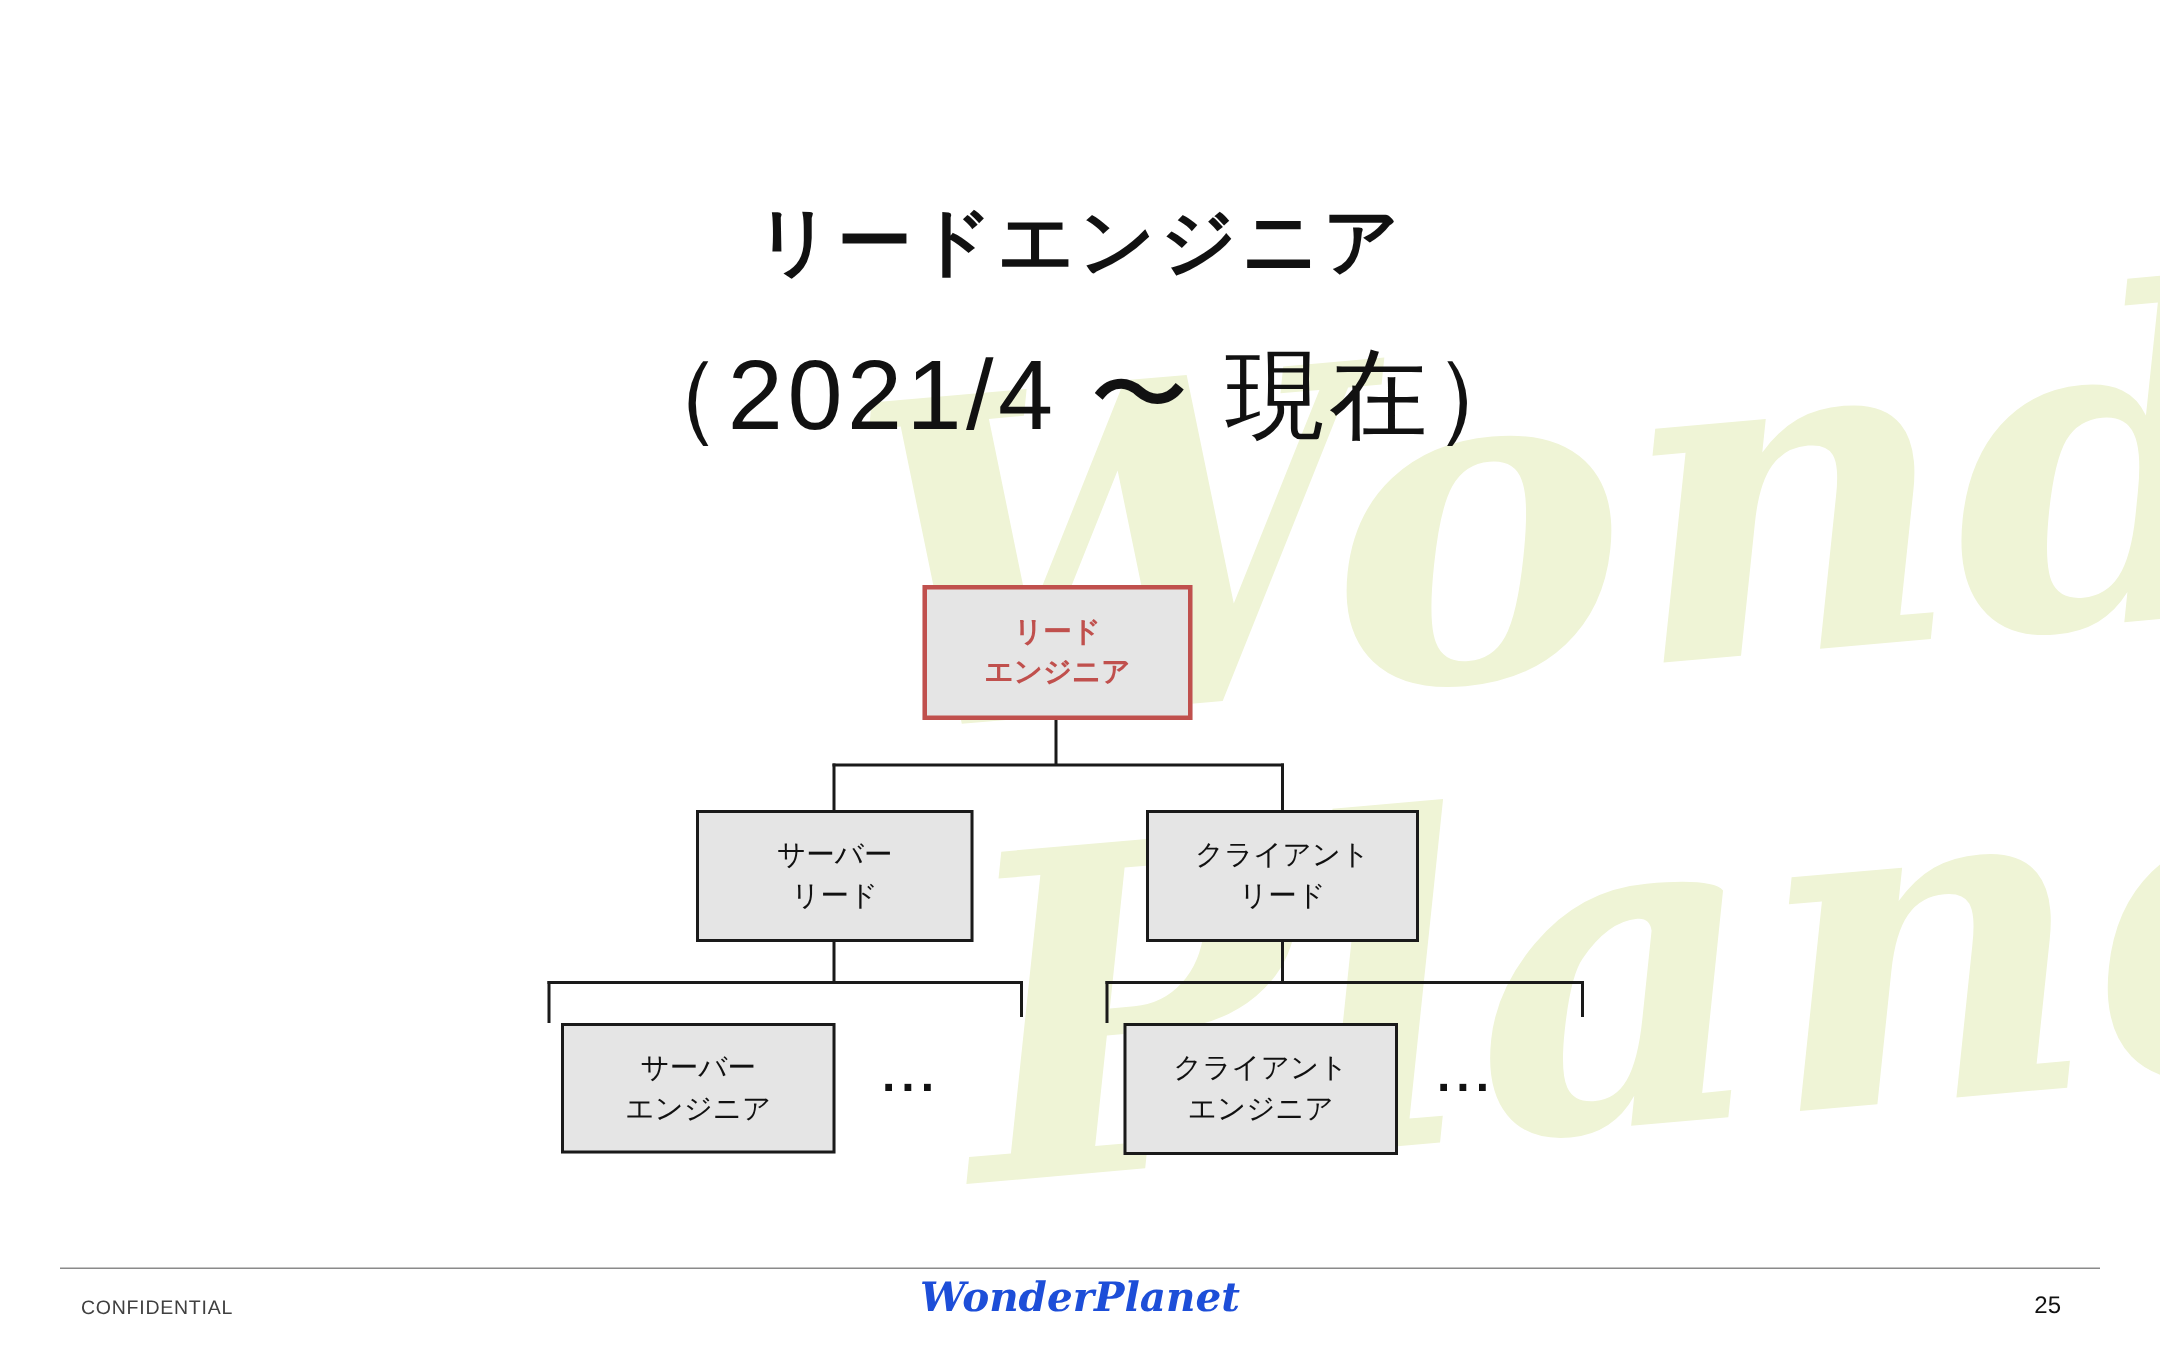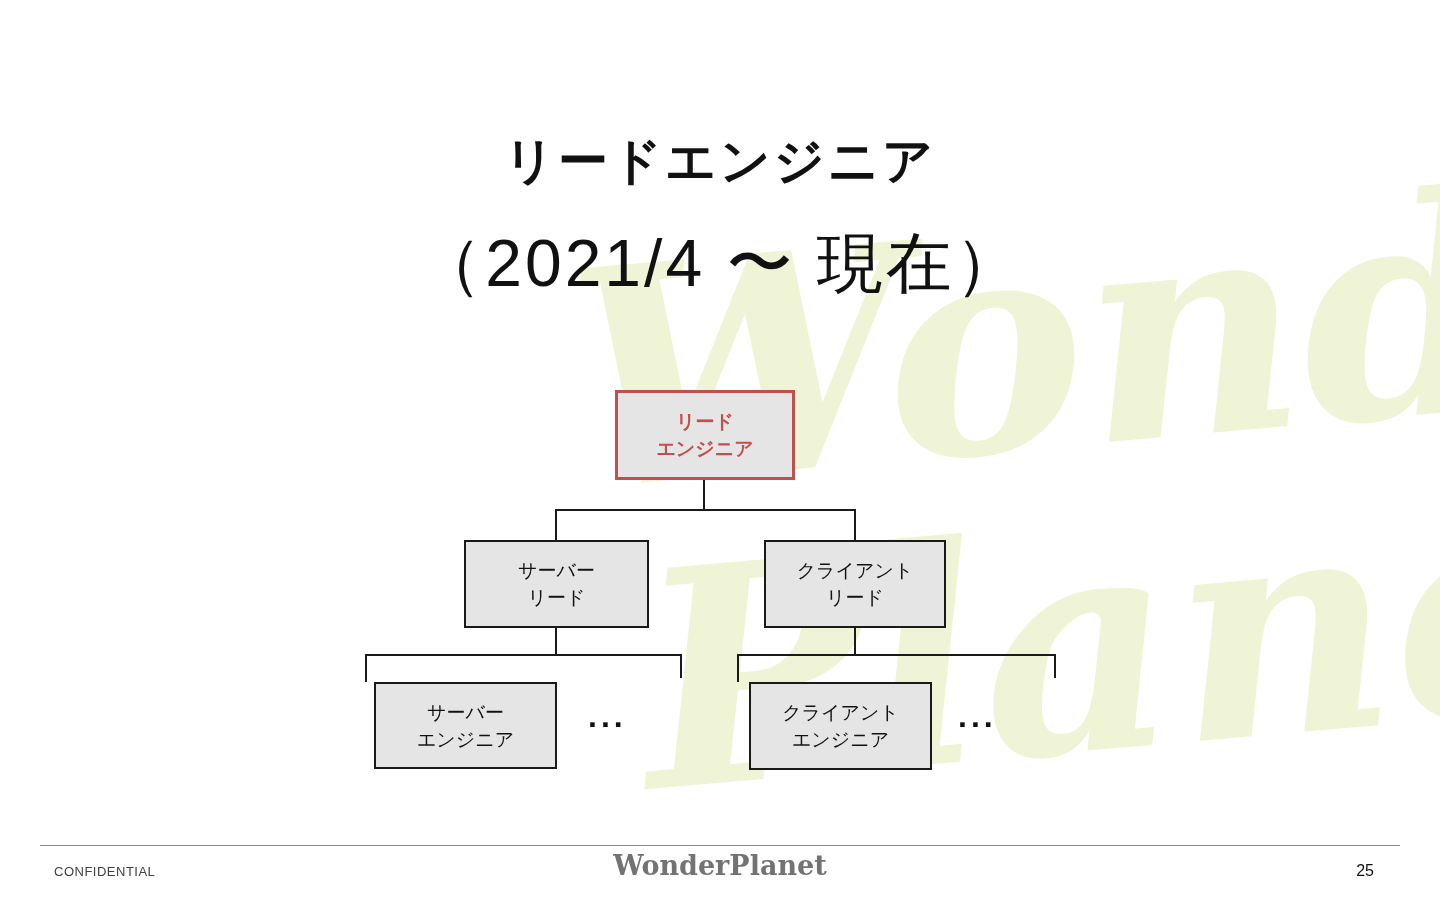--- a/index.html
+++ b/index.html
@@ -117,23 +117,24 @@
     z-index: 2;
     margin-left: 12px;
   }
   .logo {
     position: absolute;
     left: 0; right: 0;
     top: 850px;
     text-align: center;
     z-index: 2;
     font-family: "DejaVu Serif", serif;
+    font-style: italic;
     font-weight: bold;
     font-size: 27px;
-    color: #737373;
+    color: #1d4ed8;
   }
 </style>
 </head>
 <body>
 
 <div class="slide">
 
   <div class="watermark wm-wonder">Wonder</div>
   <div class="watermark wm-planet">Planet</div>
 

